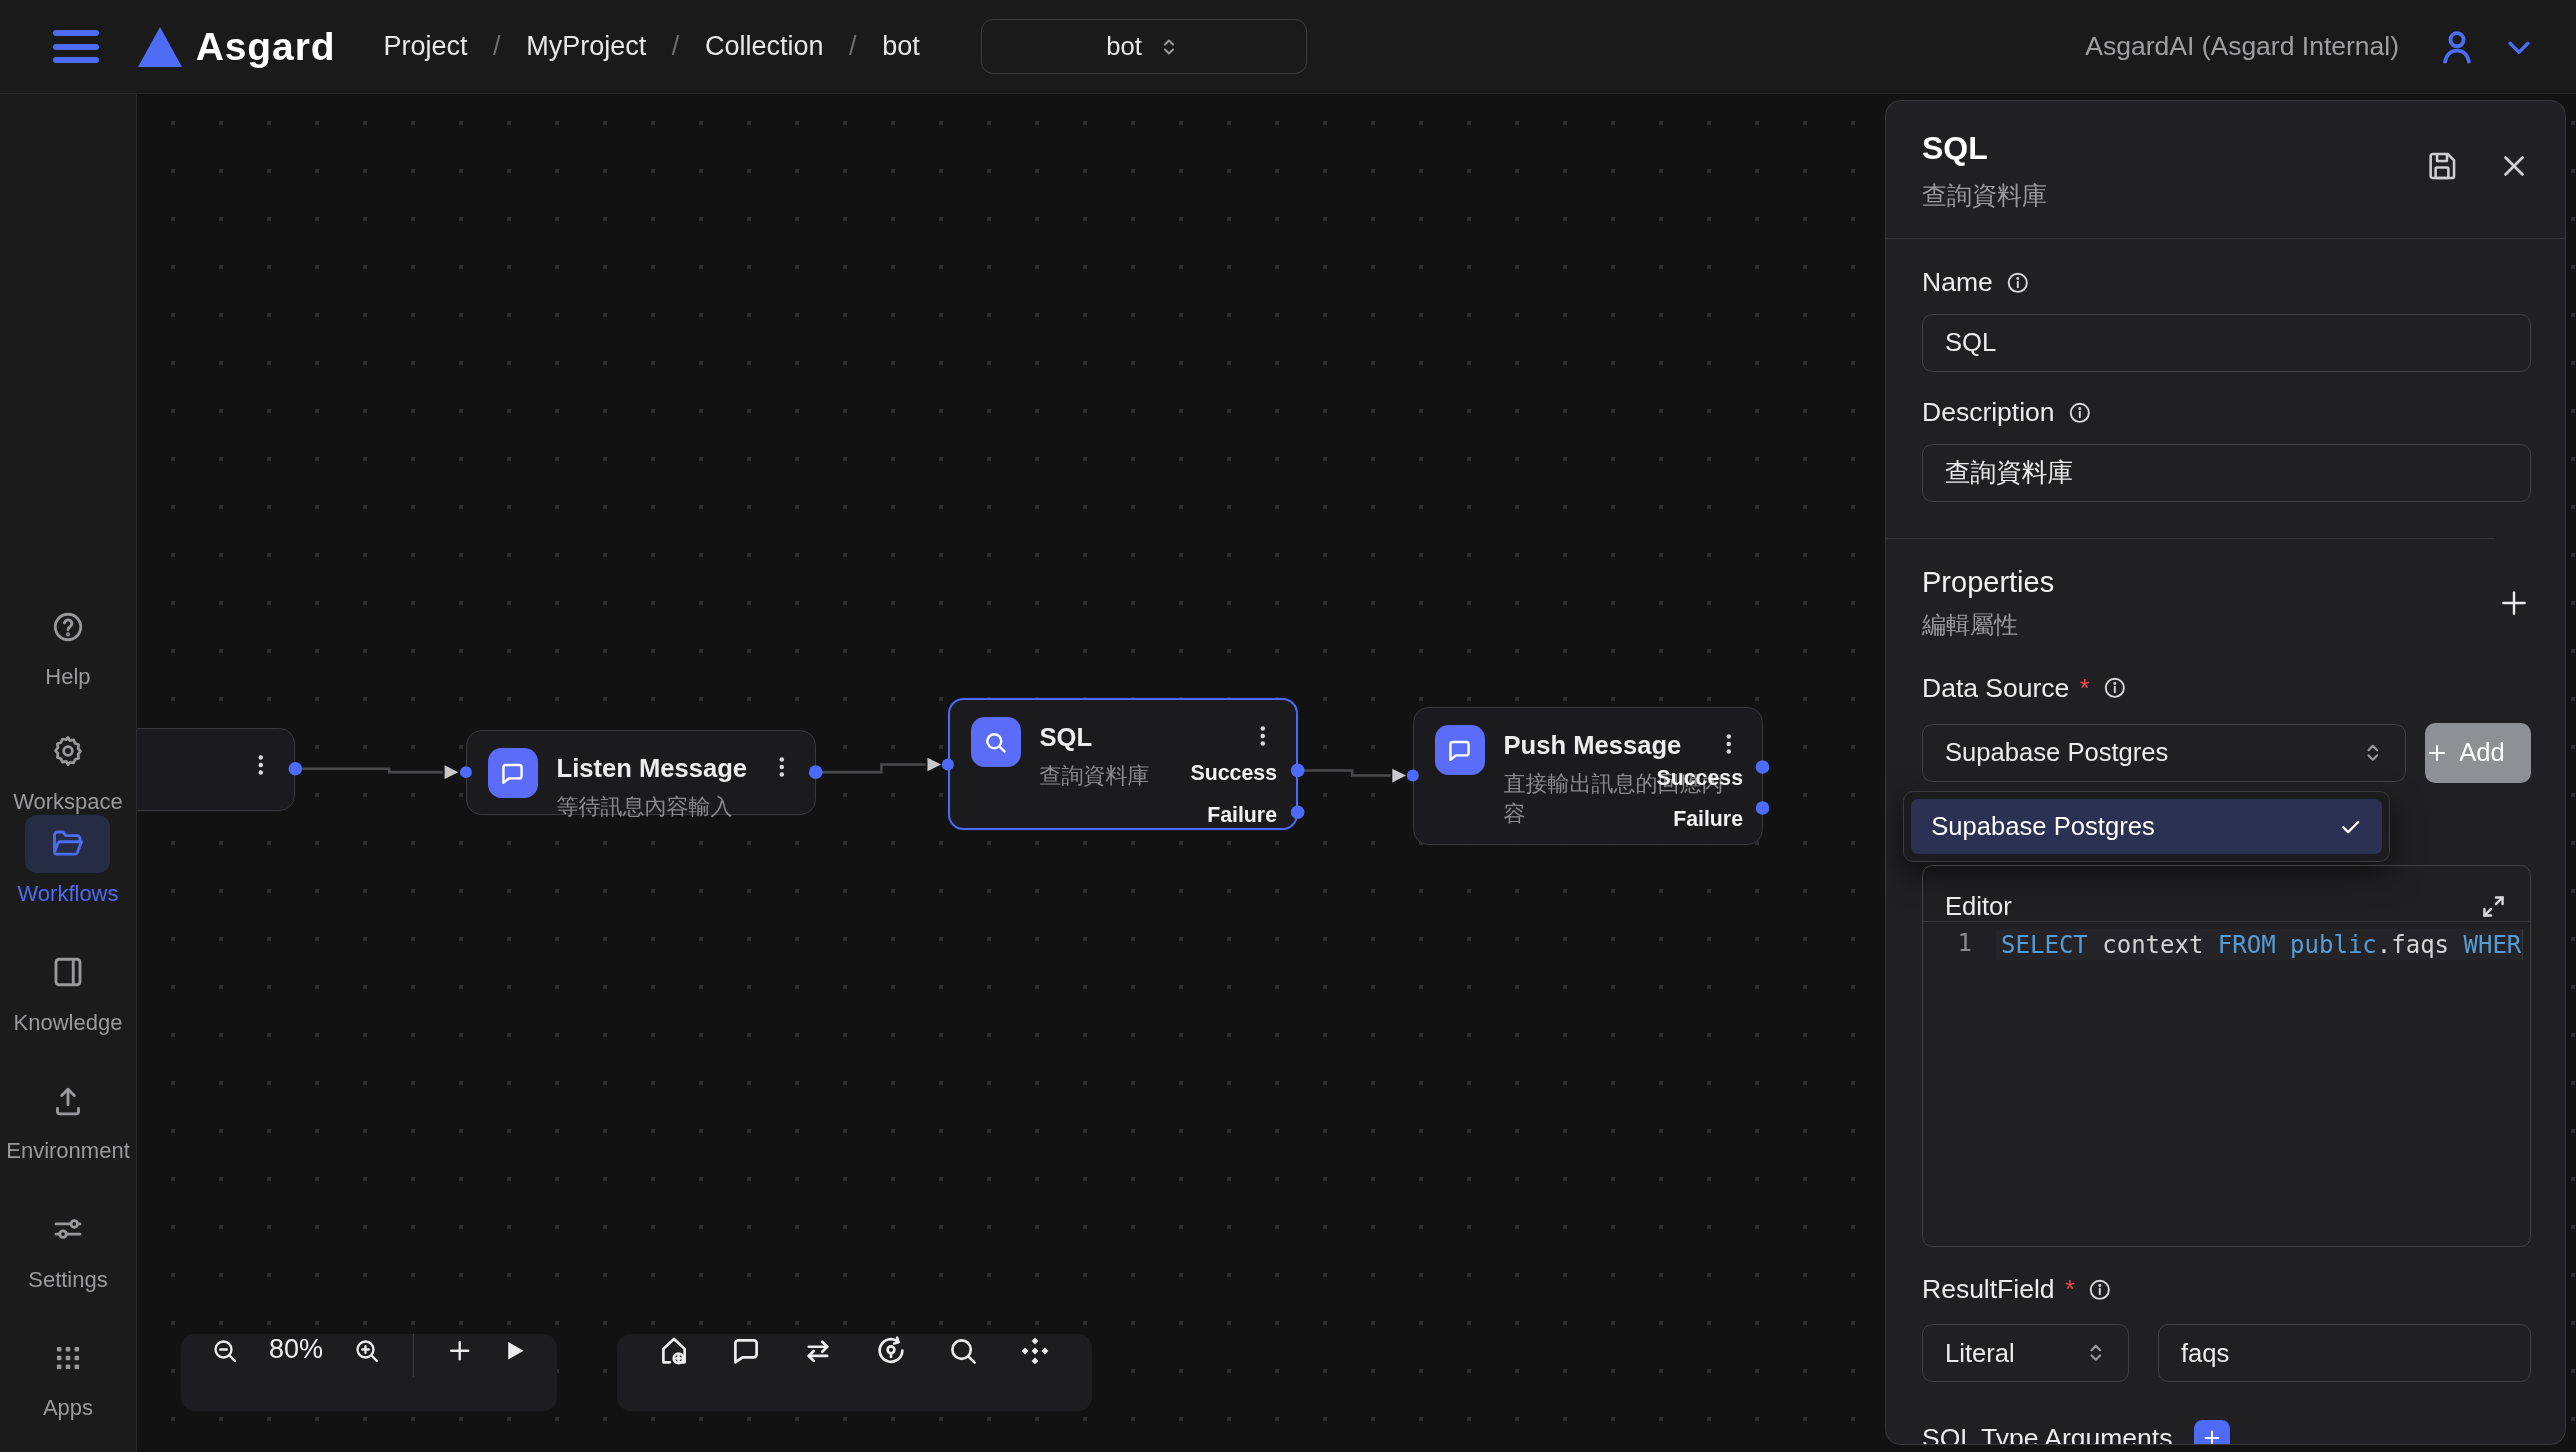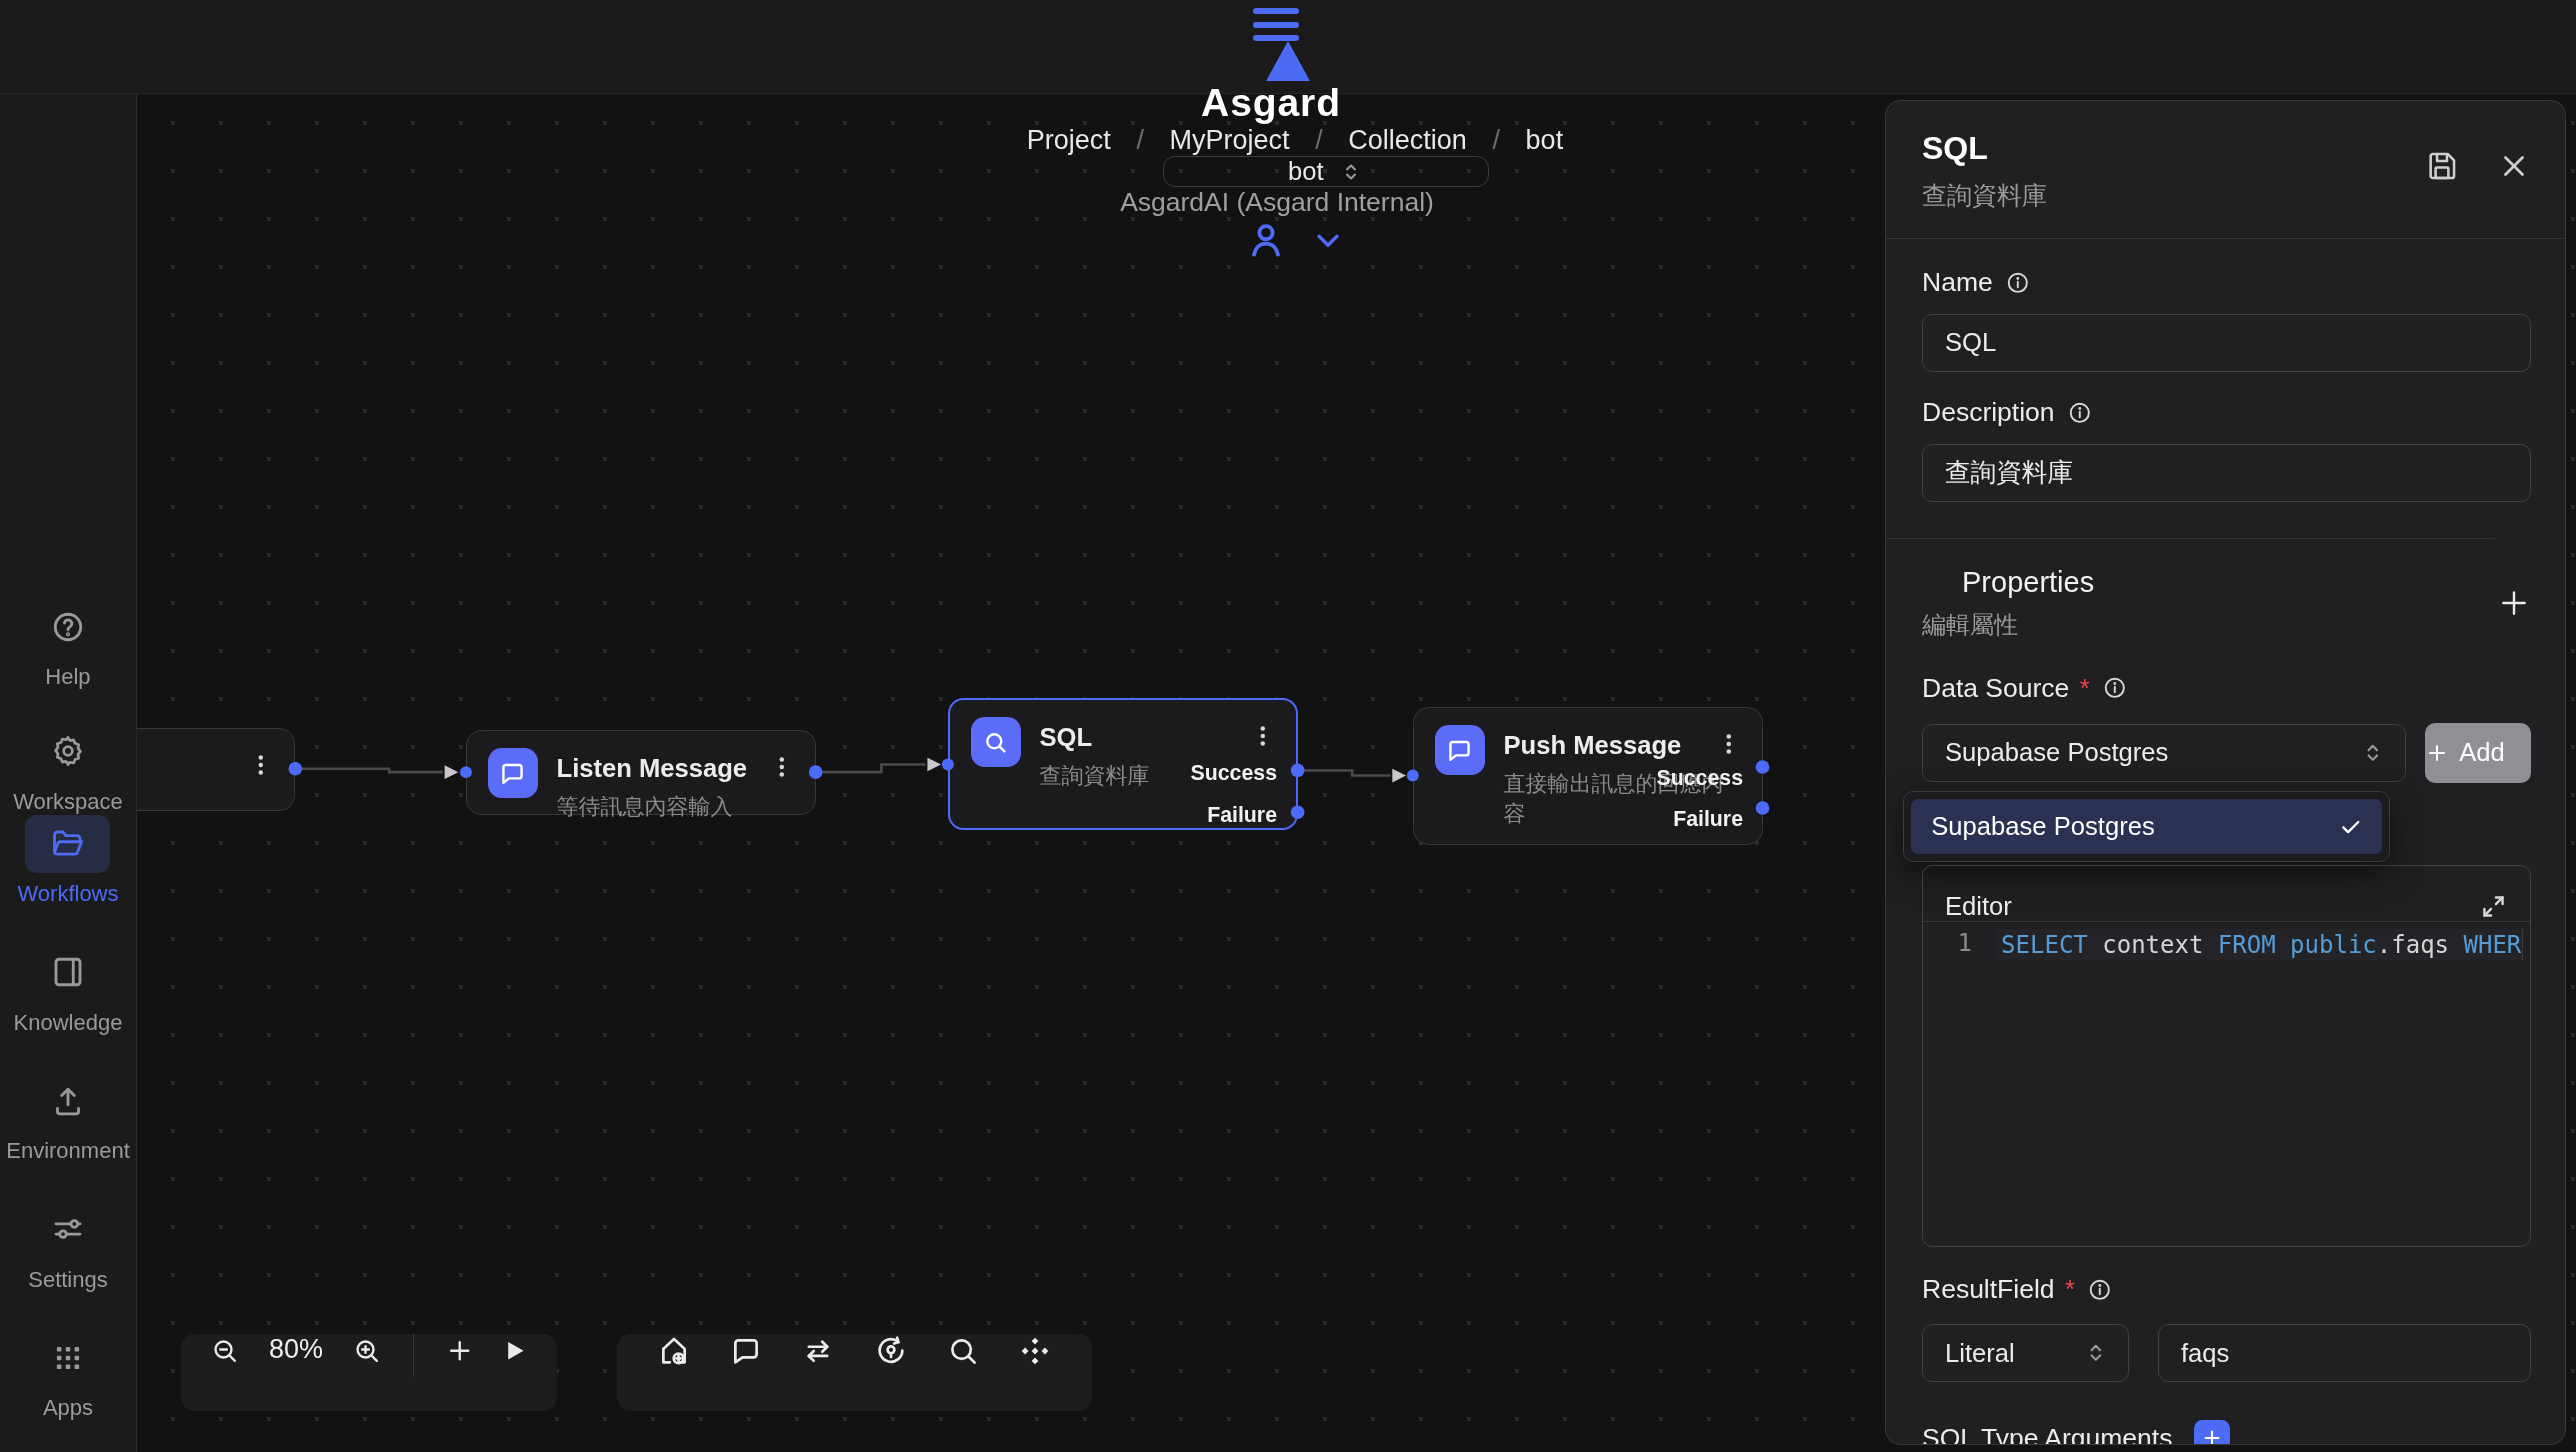--- a/index.html
+++ b/index.html
@@ -2,21 +2,21 @@
 <html style="font-size:13.7px"><head>
 <meta charset="utf-8">
 <style>
   * { margin:0; padding:0; box-sizing:border-box; }
   html,body { width:2576px; height:1453px; background:#161617; overflow:hidden;
     font-family:"Liberation Sans", sans-serif; color:#e6e6e6; }
 
   
   .navbar { position:absolute; left:0; top:0; width:2576px; height:94px;
     background:#1a1a1b; border-bottom:0.9px solid #262628; display:flex; align-items:center;
-    padding:8px 39px 0 53px; z-index:30;flex-direction:column; }
+    padding:0 39px 0 53px; z-index:30; }
   .hamburger { display:flex; flex-direction:column; gap:7.7px; width:46px; cursor:pointer; margin-right:39px; }
   .hamburger span { display:block; height:6px; border-radius:3.4px; background:#4d6bf5; }
   .logo-triangle { width:0; height:0; border-left:22px solid transparent; border-right:22px solid transparent;
     border-bottom:40px solid #4d6bf5; margin-right:13.7px; }
   .logo-text { font-size:39px; font-weight:700; color:#ffffff; letter-spacing:0.9px; margin-right:48px; }
   .breadcrumbs { display:flex; align-items:center; gap:25.6px; font-size:27px; color:#e8e8e8; }
   .crumb { cursor:pointer; }
   .crumb-sep { color:#6f6f71; }
   .wf-select { margin-left:61px; width:326px; height:55px; border:1.7px solid #3d3d3f; border-radius:12px;
     display:flex; align-items:center; justify-content:center; gap:15.4px; font-size:25.6px; color:#e8e8e8; cursor:pointer; }
@@ -76,21 +76,21 @@
   .panel-body { padding:22px 34px 0 36px; flex:1; overflow:hidden; }
   .field-label { display:flex; align-items:center; gap:12px; font-size:26.5px; color:#ececee; }
   .field-label .icon { width:25.6px; height:25.6px; color:#d8d8da; cursor:pointer; }
   .req { color:#e5484d; font-size:25.6px; margin-left:-1.7px; }
   .tb-input { width:100%; height:58px; border:1.7px solid #414144; border-radius:10.2px; background:transparent;
     color:#ececee; font-size:25.6px; padding:0 22px; font-family:"Liberation Sans", sans-serif; outline:none; }
   .mt-name { margin:6.8px 0 15.4px; }
   .mt-desc { margin:25.6px 0 15.4px; }
   .divider-wide { margin:36px -34px 0 -36px; }
   .props-row { margin-top:27px; display:flex; justify-content:space-between; align-items:center; }
-  .props-title { font-size:29px; color:#f2f2f2;margin-left:40px; }
+  .props-title { font-size:29px; color:#f2f2f2; }
   .props-sub { font-size:24px; color:#9a9a9c; margin-top:10.2px; }
   .plus-btn { width:34px; height:34px; color:#ececee; cursor:pointer; }
   .ds-label { margin-top:32px; }
   .ds-row { display:flex; gap:19px; margin-top:19px; align-items:center; }
   .select-box { flex:1; height:58px; border:1.7px solid #414144; border-radius:10.2px; display:flex;
     align-items:center; justify-content:space-between; padding:0 19px 0 22px; font-size:25.6px; color:#ececee; cursor:pointer; }
   .select-box .icon { width:25.6px; height:25.6px; color:#9a9a9c; }
   .add-btn { width:106px; height:60px; background:#8e9094; border:none; border-radius:10.2px; color:#ffffff;
     font-size:25.6px; display:flex; align-items:center; gap:10.2px; cursor:pointer;
     font-family:"Liberation Sans", sans-serif; }

